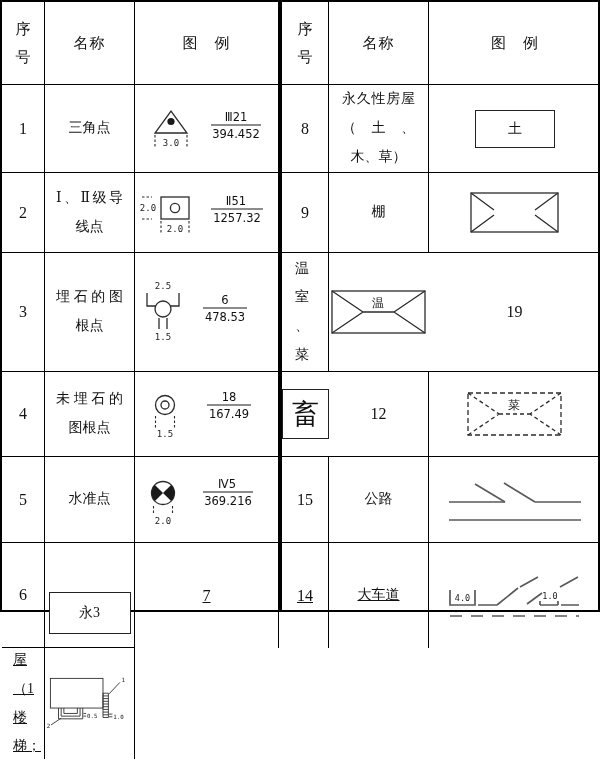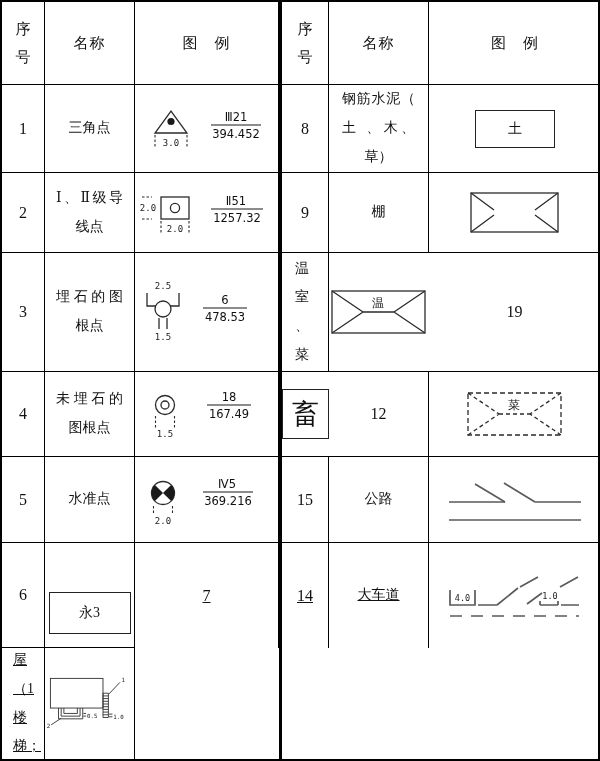--- a/index.html
+++ b/index.html
@@ -1,18 +1,18 @@
 <!DOCTYPE html>
 <html><head>
 <meta charset="utf-8">
 <style>
   html,body{margin:0;padding:0;background:#fff;}
   .page{width:600px;height:761px;background:#fff;box-sizing:border-box;
         font-family:"Liberation Serif","DejaVu Serif","DejaVu Sans",serif;color:#111;}
-  .tbl{width:600px;height:761px;box-sizing:border-box;border:2px solid #000;display:flex;}
+  .tbl{width:600px;height:612px;box-sizing:border-box;border:2px solid #000;display:flex;}
   .half{display:grid;grid-template-rows:83px 88px 80px 119px 85px 86px 105px 111px;box-sizing:border-box;}
   .half.left{grid-template-columns:43px 90px 144px;width:277px;}
   .half.right{grid-template-columns:47px 100px 172px;width:319px;border-left:3px solid #000;}
   .c{box-sizing:border-box;border-right:1px solid #000;border-bottom:1px solid #000;
      display:flex;align-items:center;justify-content:center;overflow:hidden;}
   .c.lastrow{border-bottom:none;text-decoration:underline;}
   .c.lastcol{border-right:1px solid #000;}
   .half.right .c.lastcol{border-right:none;}
   .no{font-size:16px;}
   .hd{font-size:15px;letter-spacing:1px;}
@@ -162,21 +162,21 @@
 
   <div class="half right">
     <div class="c no hd">
           <span class="vstack">序号</span>
         </div>
     <div class="c hd">名称</div>
     <div class="c hd lastcol">图　例</div>
 
     <div class="c no">8</div>
     <div class="c name">
-          <span>钢筋水泥（ 土 、木、草）</span>
+          <span>永久性房屋（ 土 、木、草）</span>
         </div>
     <div class="c lastcol">
       <div class="boxsym" style="width:80px;height:38px;">
         <span>土</span>
       </div>
     </div>
 
     <div class="c no">9</div>
     <div class="c name">
           <span>棚</span>

